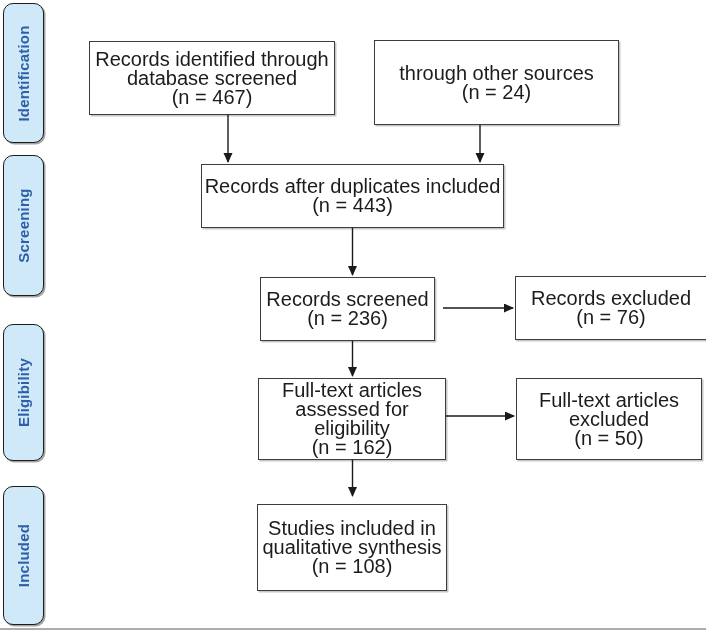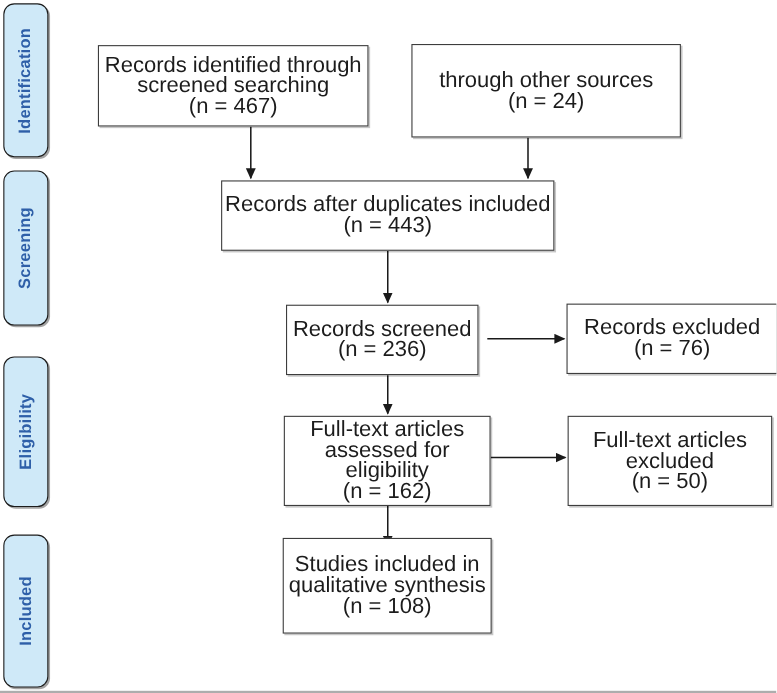--- a/index.html
+++ b/index.html
@@ -101,21 +101,21 @@
   </div>
   <div class="stage" style="top:324px;height:137px">
     <span class="stage-text">Eligibility</span>
   </div>
   <div class="stage" style="top:486px;height:139px">
     <span class="stage-text">Included</span>
   </div>
 
   <div class="fbox" style="left:89px;top:41px;width:246px;height:74px">
     <span class="ln">Records identified through</span>
-    <span class="ln">screened searching</span>
+    <span class="ln">database screened</span>
     <span class="ln">(n = 467)</span>
   </div>
 
   <div class="fbox" style="left:374px;top:40px;width:245px;height:85px">
     <span class="ln">through other sources</span>
     <span class="ln">(n = 24)</span>
   </div>
 
   <div class="fbox" style="left:201px;top:164px;width:303px;height:64px">
     <span class="ln">Records after duplicates included</span>
@@ -137,20 +137,20 @@
     <span class="ln">assessed for eligibility</span>
     <span class="ln">(n = 162)</span>
   </div>
 
   <div class="fbox" style="left:516px;top:378px;width:186px;height:82px">
     <span class="ln">Full-text articles</span>
     <span class="ln">excluded</span>
     <span class="ln">(n = 50)</span>
   </div>
 
-  <div class="fbox" style="left:257px;top:489px;width:190px;height:87px">
+  <div class="fbox" style="left:257px;top:504px;width:190px;height:87px">
     <span class="ln">Studies included in</span>
     <span class="ln">qualitative synthesis</span>
     <span class="ln">(n = 108)</span>
   </div>
 
   <div class="bottom-rule"></div>
 </div>
 
 </body></html>

